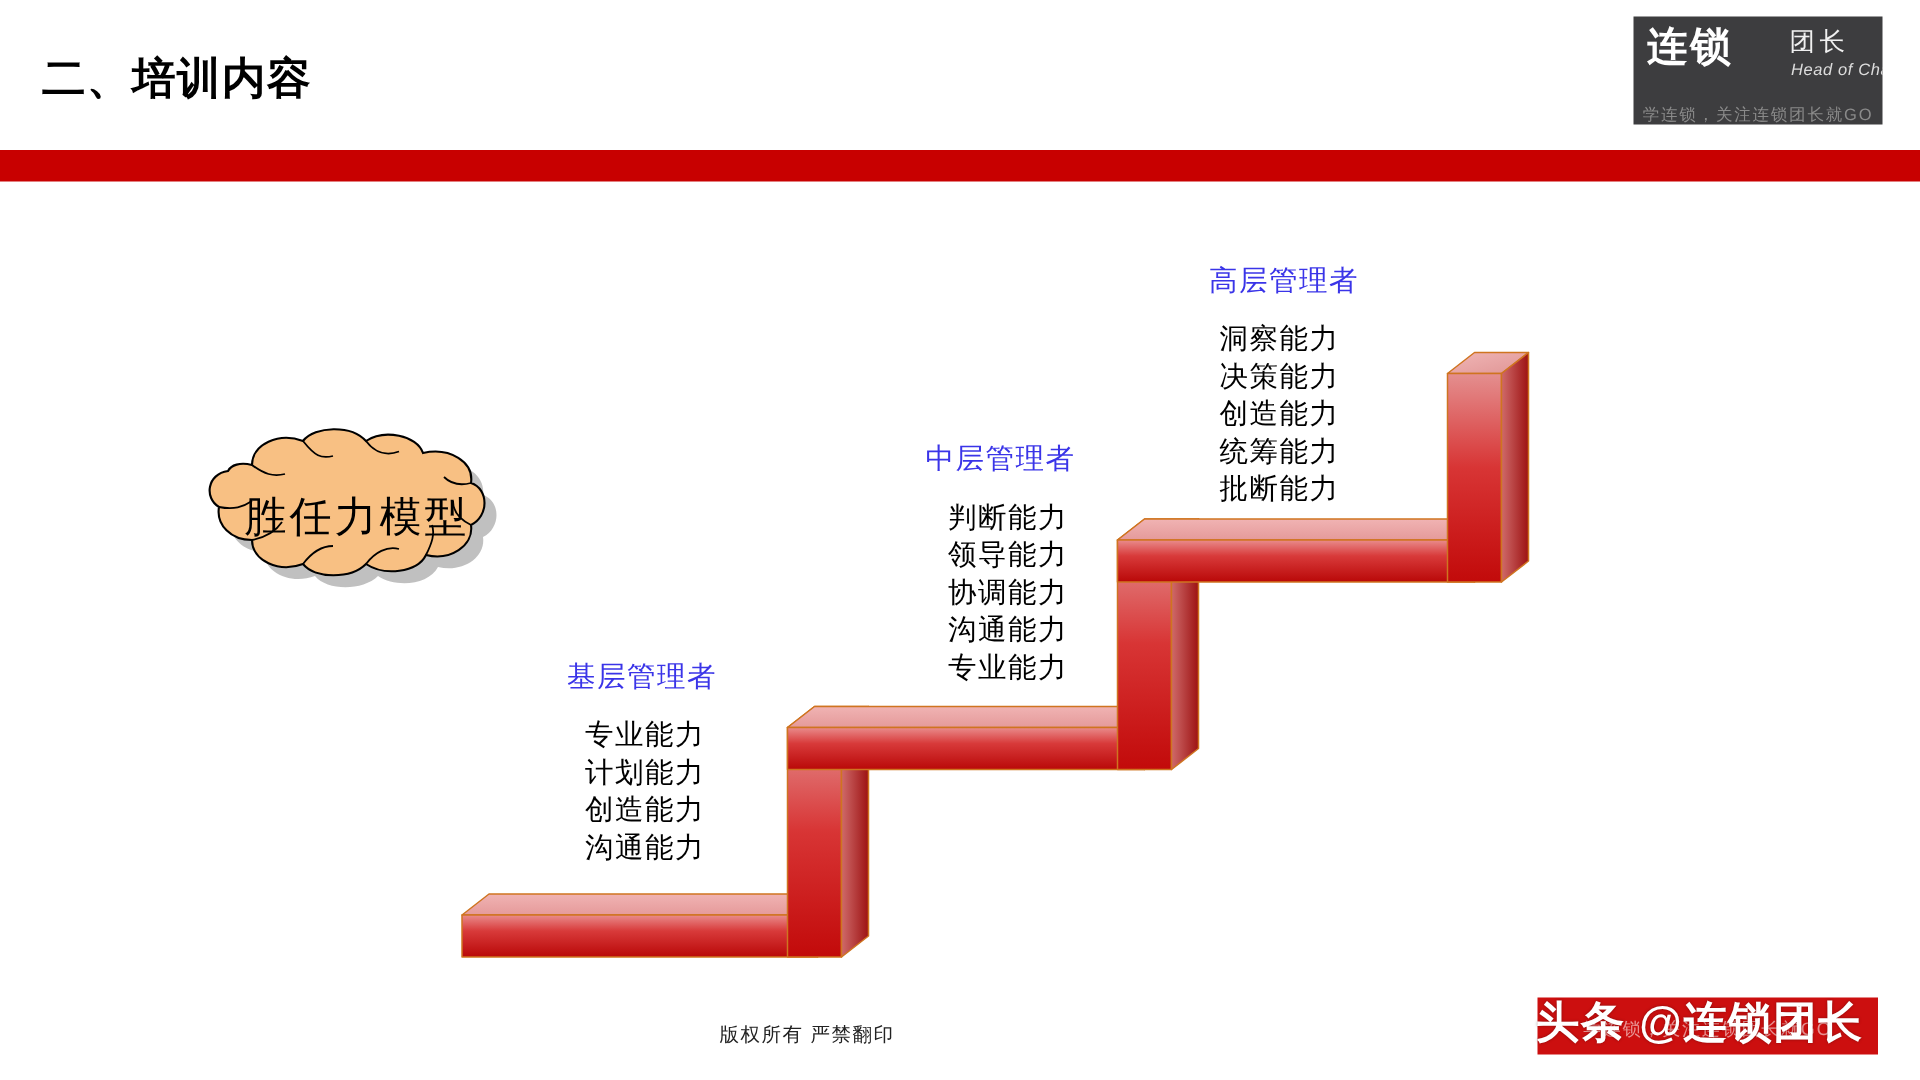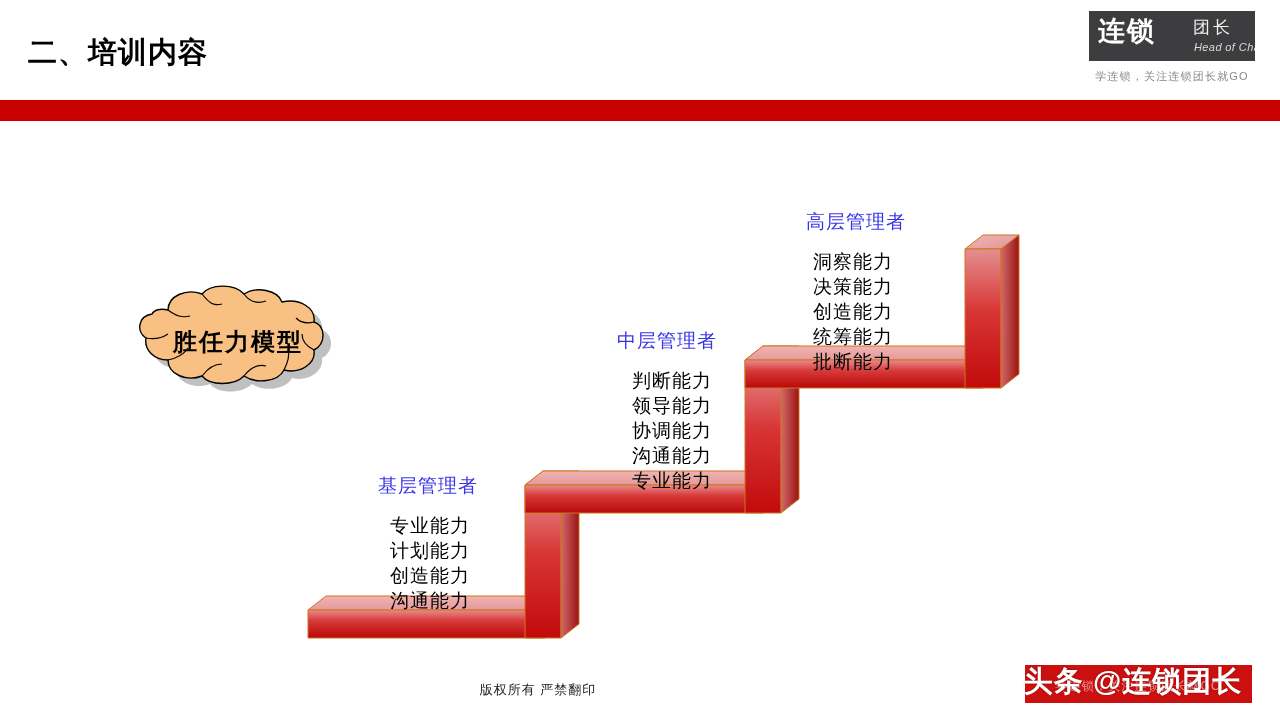--- a/index.html
+++ b/index.html
@@ -18,21 +18,21 @@
     letter-spacing:1px; white-space:nowrap;text-align:right;
   }
   .header-rule {
     position:absolute; left:0; top:100px; width:1280px; height:21px;
     background:#c80000;
   }
 
   
   .logo-wrap { position:absolute; left:1089px; top:11px; width:166px; }
   .logo-box {
-    background:#3d3d3f; width:166px; height:50px;
+    background:#3d3d3f; width:166px; height:72px;
     position:relative; overflow:hidden;
   }
   .logo-main {
     position:absolute; left:9px; top:5px;
     color:#ffffff; font-size:27px; font-weight:bold;
     letter-spacing:2px; line-height:30px;
   }
   .logo-sub {
     position:absolute; left:104px; top:7px;
     color:#f0f0f0; font-size:17px; font-weight:normal;
@@ -54,29 +54,29 @@
     position:absolute; left:166px; top:206px;
     font-size:22px; font-weight:bold; color:#000;
     letter-spacing:1px; white-space:nowrap;
   }
 
   
   .cloud-wrap { position:absolute; left:104px; top:284px; width:300px; height:118px; }
   .cloud-wrap svg { position:absolute; left:0; top:0; }
   .cloud-label {
     position:absolute; left:0; top:42px; width:268px;
-    text-align:center; font-size:24px; font-weight:bold; color:#000;
+    text-align:center; font-size:28px; font-weight:normal; color:#000;
     letter-spacing:2px;
   }
 
   
   .stairs { position:absolute; left:0; top:0; width:1280px; height:720px; }
 
   
-  .tier { position:absolute;margin-top:35px; }
+  .tier { position:absolute; }
   .tier-title {
     font-size:19px; color:#3a34e8; white-space:nowrap;
     letter-spacing:1px; font-weight:normal;
   }
   .tier-list {
     margin-top:14px; list-style:none;
     font-size:19px; color:#000; line-height:25px;
     letter-spacing:1px;
   }
   .tier-list li { white-space:nowrap; }

